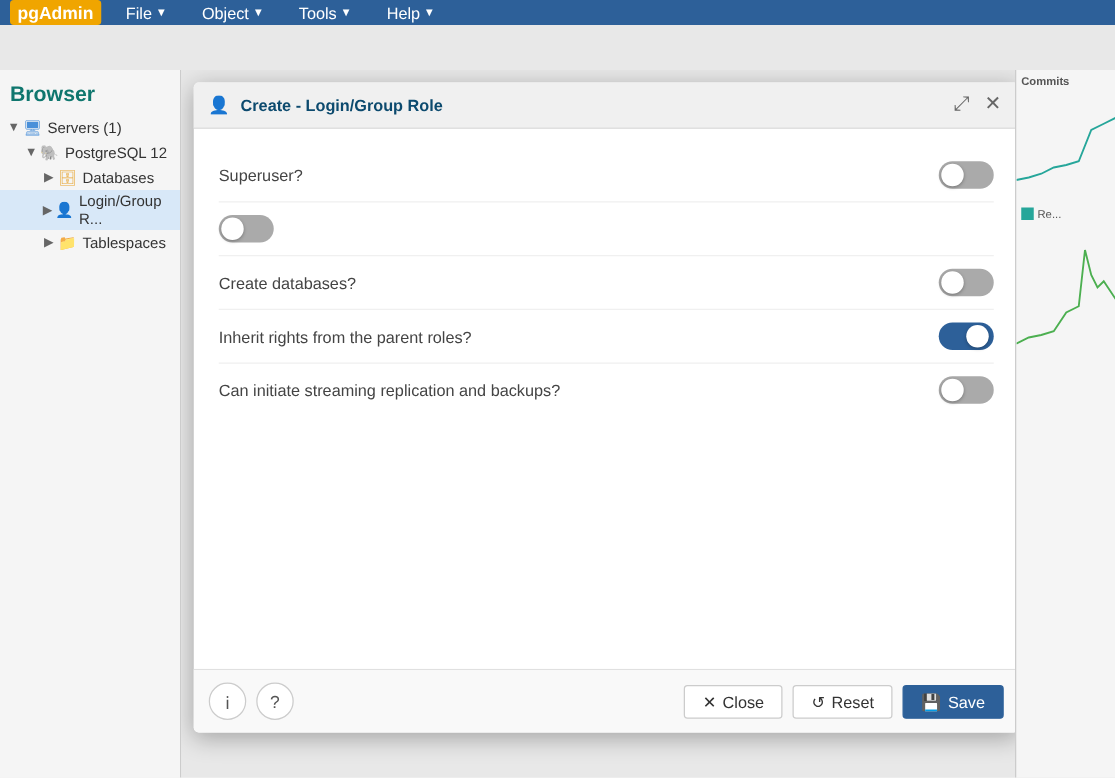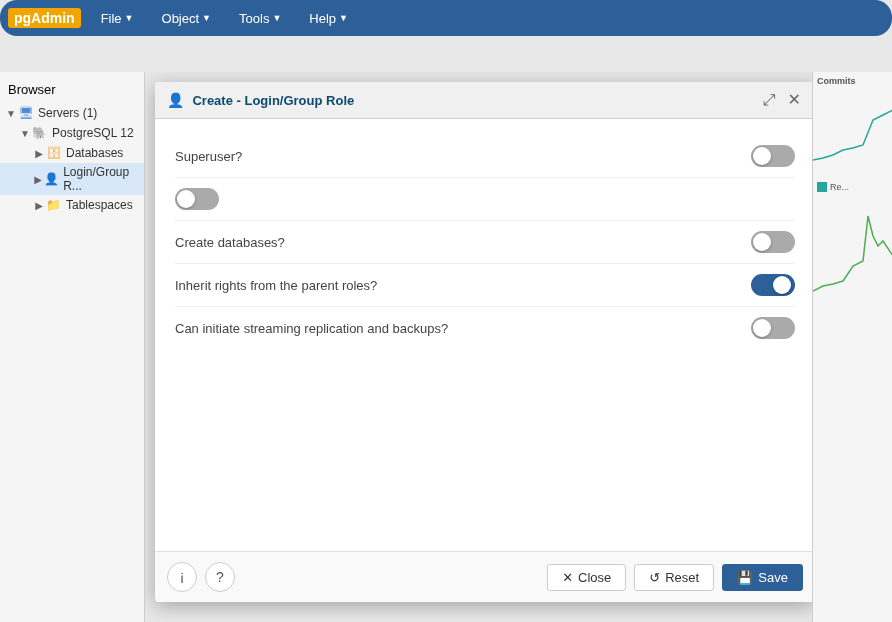--- a/index.html
+++ b/index.html
@@ -9,26 +9,25 @@
       background: #e8e8e8;
       width: 892px;
       height: 622px;
       overflow: hidden;
       position: relative;
     }
 
     
     .topbar {
       background: #2d6099;
-      height: 36px;
+      height: 20px;
       display: flex;
       align-items: center;
       padding: 0 8px;
       color: white;
-      border-radius: 17px;
     }
     .topbar-logo {
       background: #f0a500;
       color: white;
       font-weight: bold;
       font-size: 14px;
       padding: 2px 6px;
       border-radius: 3px;
       margin-right: 12px;
     }
@@ -57,23 +56,23 @@
 
     
     .sidebar {
       width: 145px;
       background: #f5f5f5;
       border-right: 1px solid #ccc;
       padding: 4px 0;
       flex-shrink: 0;
     }
     .sidebar-title {
-      font-size: 13px;
-      font-weight: normal;
-      color: #000000;
+      font-size: 17px;
+      font-weight: bold;
+      color: #0f766e;
       padding: 6px 8px;
     }
     .tree-item {
       display: flex;
       align-items: center;
       padding: 2px 4px;
       cursor: pointer;
       color: #333;
       font-size: 12px;
     }

